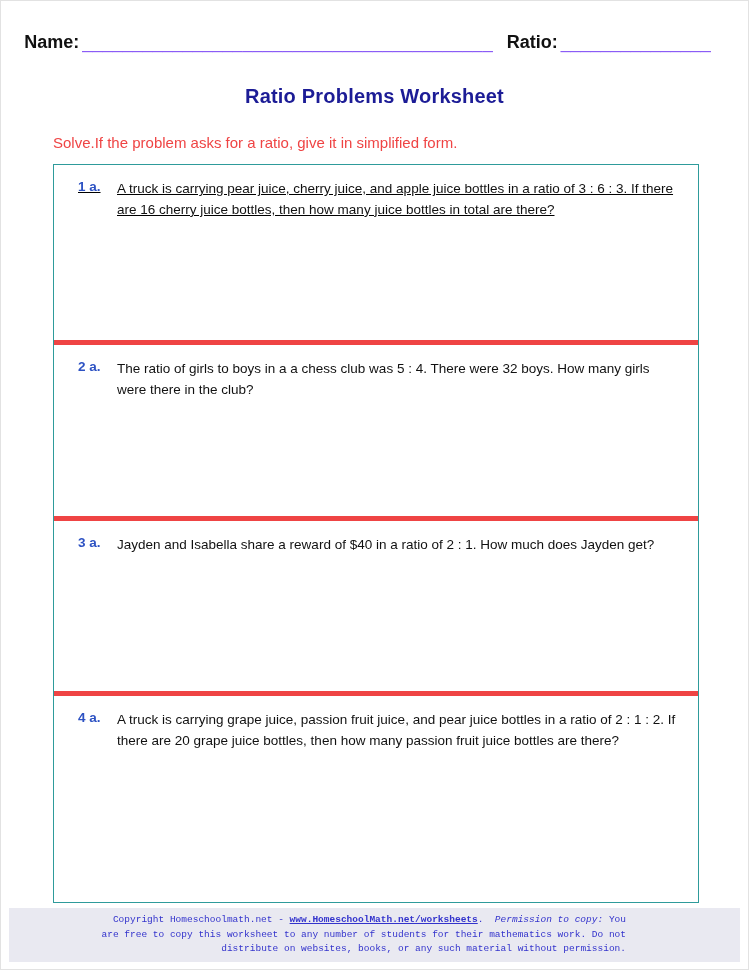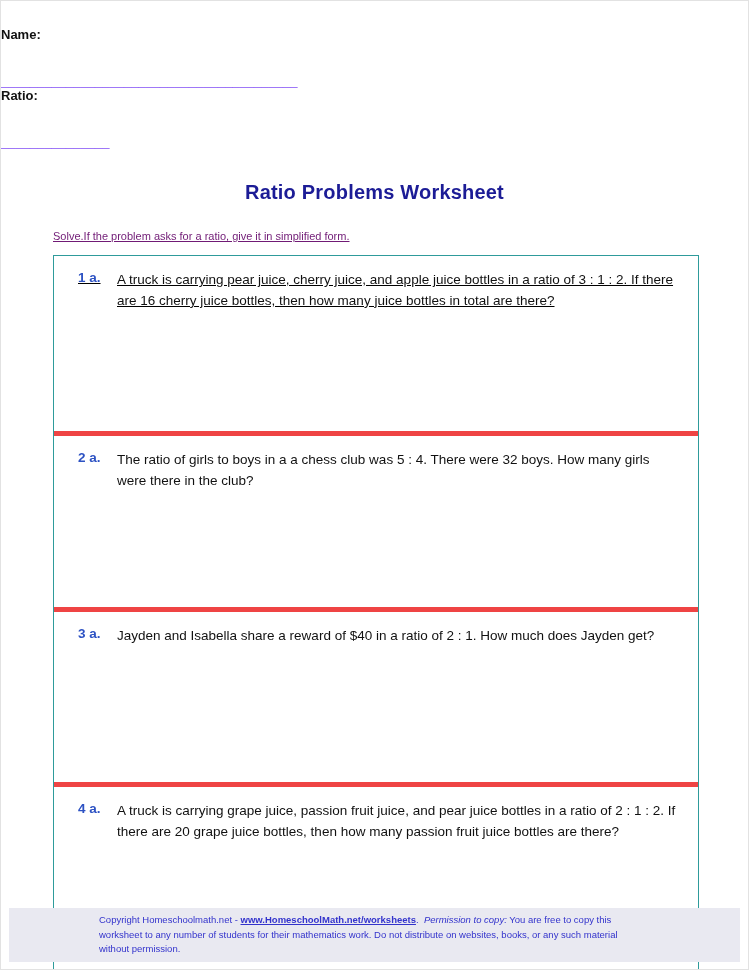--- a/index.html
+++ b/index.html
@@ -11,44 +11,41 @@
   }
   .page {
     position: relative;
     width: 749px;
     height: 970px;
     background: #ffffff;
     border: 1px solid #e2e2e2;
     overflow: hidden;
   }
   .name-date-row {
-    padding-top: 26px;
     display: flex;
     justify-content: center;
     align-items: baseline;
-    font-size: 13px;
+    font-size: 18px;
     color: #111;
     white-space: nowrap;
-    flex-direction: column;
   }
   .name-date-row .lbl { font-weight: bold; margin-right: 3px; }
   .name-date-row .blank { letter-spacing: 0px; color: #8b5cf6; margin-right: 14px; margin-top: 31px; }
   .title {
     margin-top: 32px;
     text-align: center;
     font-size: 20px;
     font-weight: bold;
     color: #1c1c96;
     letter-spacing: 0.2px;
   }
   .instruction {
     margin: 26px 0 0 52px;
-    font-size: 11px;
-    color: #701a75;
-    text-decoration: underline;
+    font-size: 15px;
+    color: #ef4444;
   }
   .problems {
     margin: 13px 49px 0 52px;
     border: 1px solid #2e9b9b;
   }
   .problem {
     display: flex;
     align-items: flex-start;
     padding: 14px 18px 0 24px;
   }
@@ -74,22 +71,23 @@
   }
   .footer {
     position: absolute;
     left: 8px;
     right: 8px;
     bottom: 7px;
     background: #e9e9f1;
     color: #3333cc;
     font-size: 9.5px;
     line-height: 1.5;
-    text-align: left;
+    text-align: right;
     padding: 5px 114px 6px 90px;
+    font-family: Liberation Mono, monospace;
   }
   .footer a {
     color: #3333cc;
     font-weight: bold;
     text-decoration: underline;
     cursor: pointer;
   }
   .footer .italic { font-style: italic; }
 </style>
 </head>
@@ -105,21 +103,21 @@
   </div>
 
   <div class="title">Ratio Problems Worksheet</div>
 
   <div class="instruction">Solve.If the problem asks for a ratio, give it in simplified form.</div>
 
   <div class="problems">
 
     <div class="problem h-a">
       <span class="problem-number">1 a.</span>
-      <span class="problem-text">A truck is carrying pear juice, cherry juice, and apple juice bottles in a ratio of 3 : 1 : 2. If there are 16 cherry juice bottles, then how many juice bottles in total are there?</span>
+      <span class="problem-text">A truck is carrying pear juice, cherry juice, and apple juice bottles in a ratio of 3 : 6 : 3. If there are 16 cherry juice bottles, then how many juice bottles in total are there?</span>
     </div>
 
     <div class="problem h-b">
       <span class="problem-number">2 a.</span>
       <span class="problem-text">The ratio of girls to boys in a a chess club was 5 : 4. There were 32 boys. How many girls were there in the club?</span>
     </div>
 
     <div class="problem h-c">
       <span class="problem-number">3 a.</span>
       <span class="problem-text">Jayden and Isabella share a reward of $40 in a ratio of 2 : 1. How much does Jayden get?</span>

